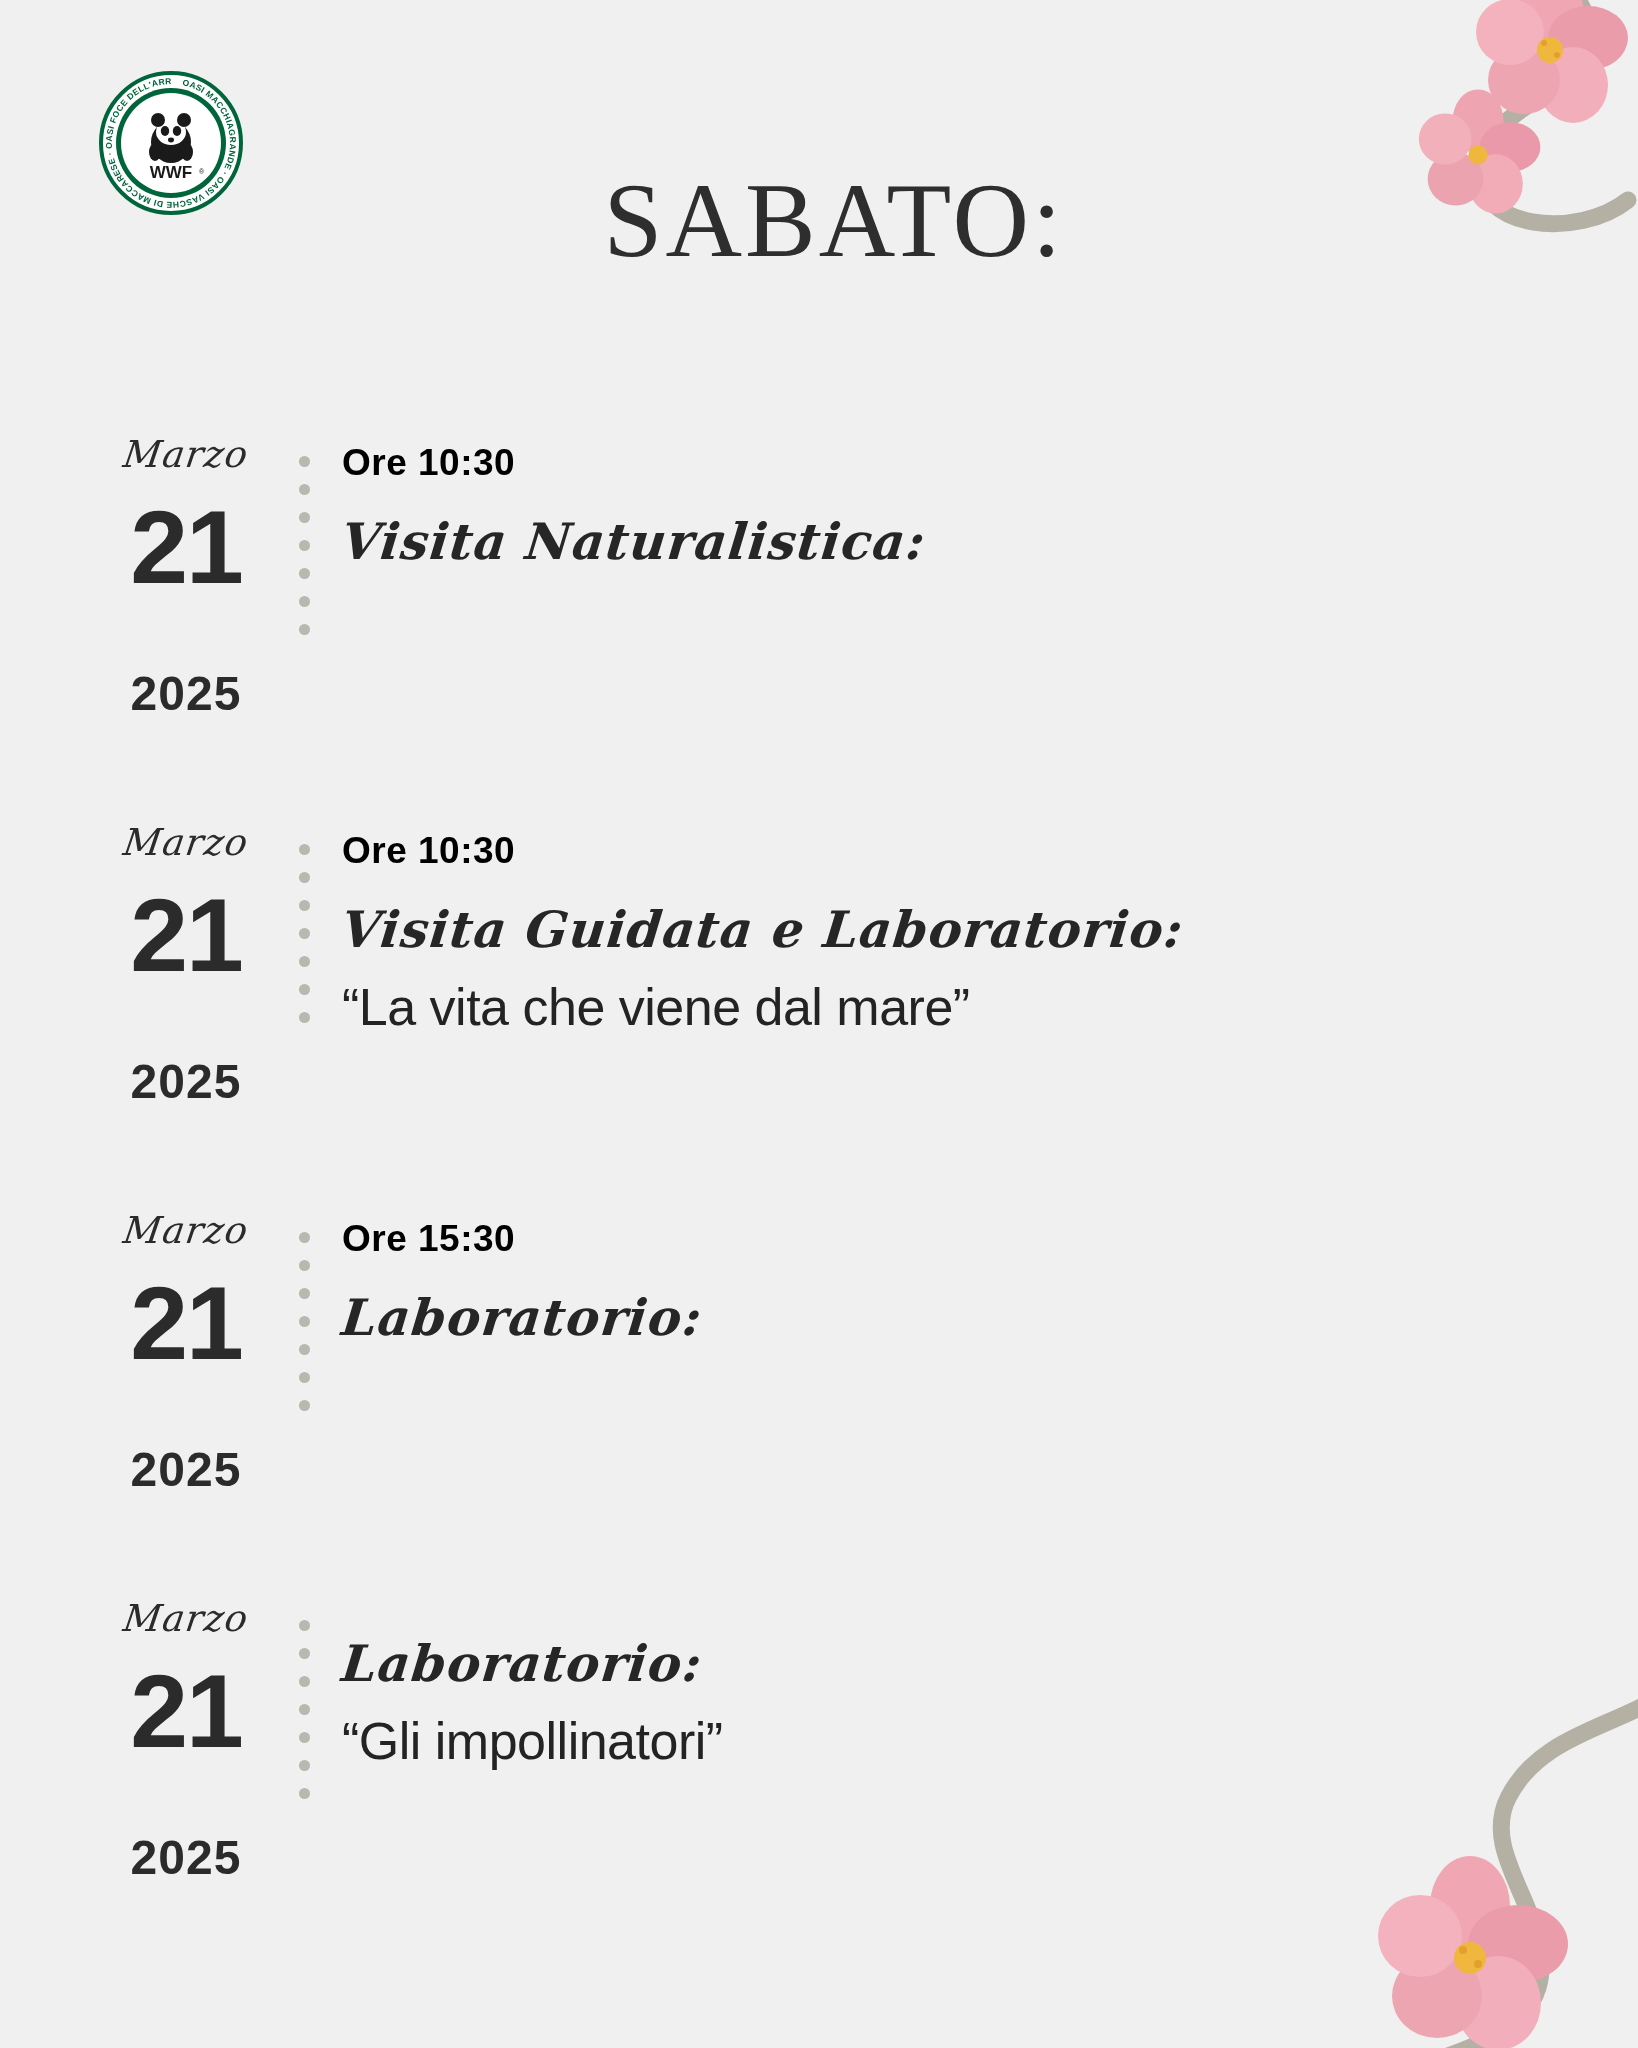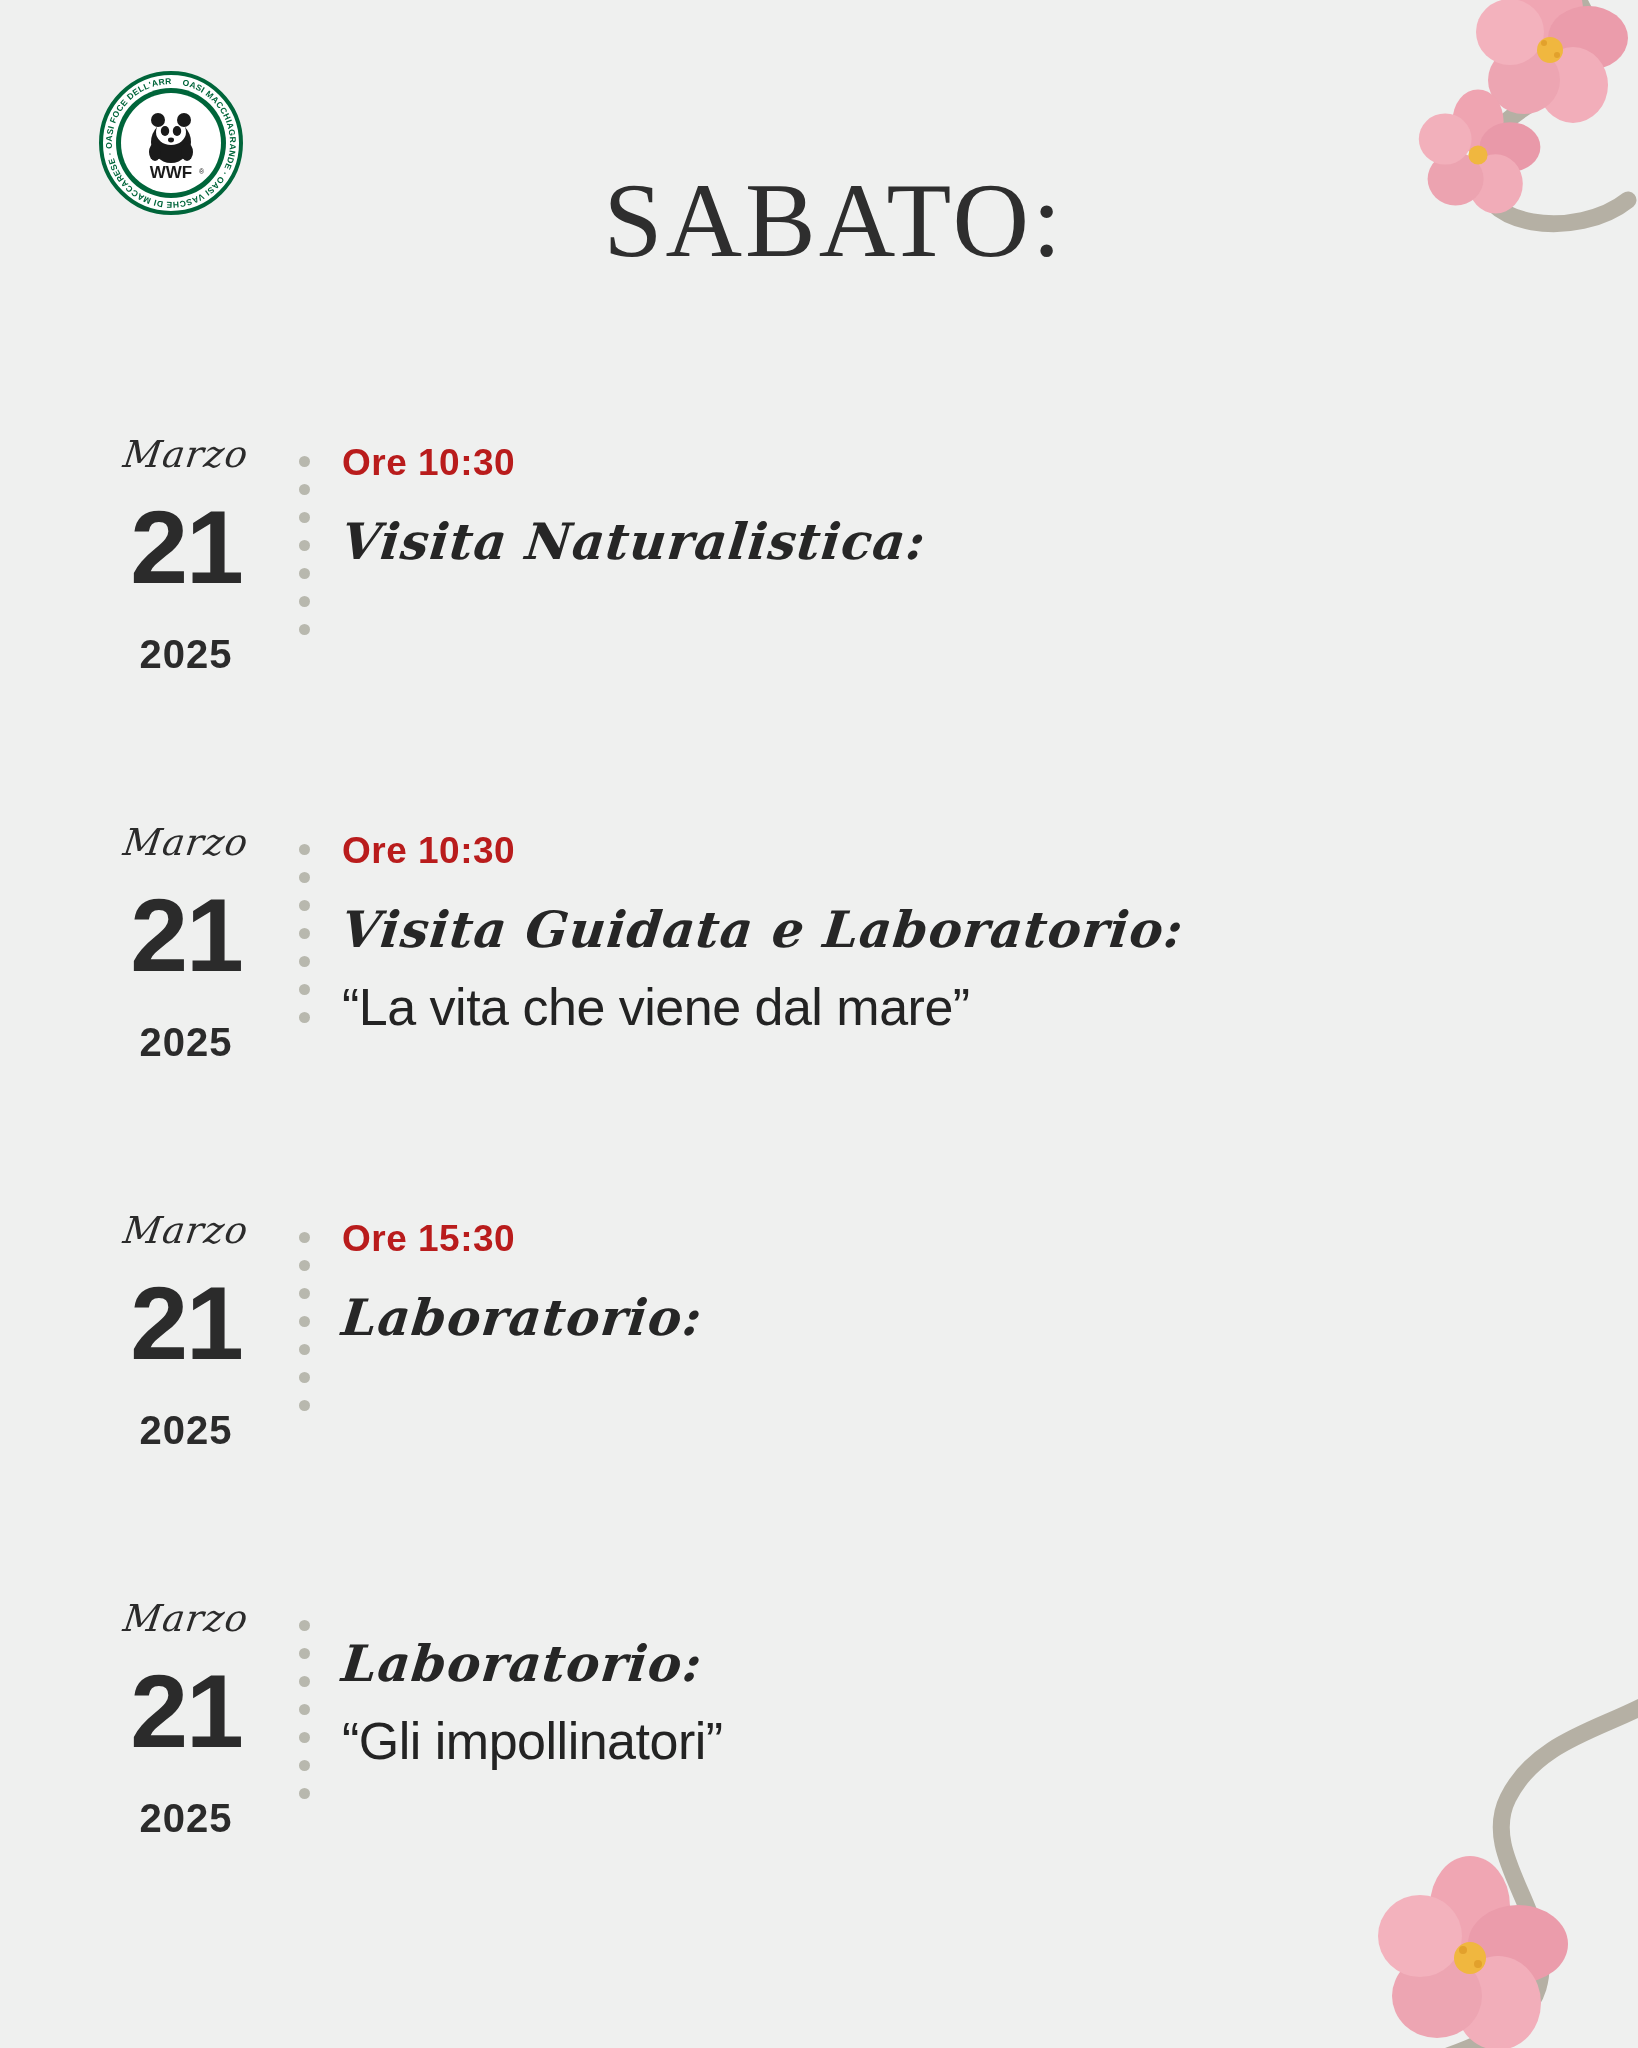--- a/index.html
+++ b/index.html
@@ -92,23 +92,23 @@
     font-family: "Liberation Sans", sans-serif;
     font-weight: 700;
     font-size: 104px;
     line-height: 1.05;
     letter-spacing: -2px;
     margin-top: 20px;
   }
   .date-year {
     font-family: "Liberation Sans", sans-serif;
     font-weight: 700;
-    font-size: 40px;
+    font-size: 48px;
     letter-spacing: 1px;
-    margin-top: 30px;
+    margin-top: 64px;
   }
 
   .dots-col {
     flex: 0 0 56px;
     width: 56px;
     display: flex;
     flex-direction: column;
     align-items: center;
     padding-top: 26px;
     gap: 17px;
@@ -122,21 +122,21 @@
 
   .event-text {
     flex: 1;
     padding-top: 12px;
     padding-left: 10px;
   }
   .event-time {
     font-family: "Liberation Sans", sans-serif;
     font-weight: 700;
     font-size: 37px;
-    color: #b91c1c;
+    color: #000000;
     letter-spacing: 0.5px;
   }
   .event-kind {
     font-family: "DejaVu Serif", serif;
     font-style: italic;
     font-weight: 700;
     font-size: 50px;
     color: #262626;
     margin-top: 28px;
     transform: skewX(-6deg);

